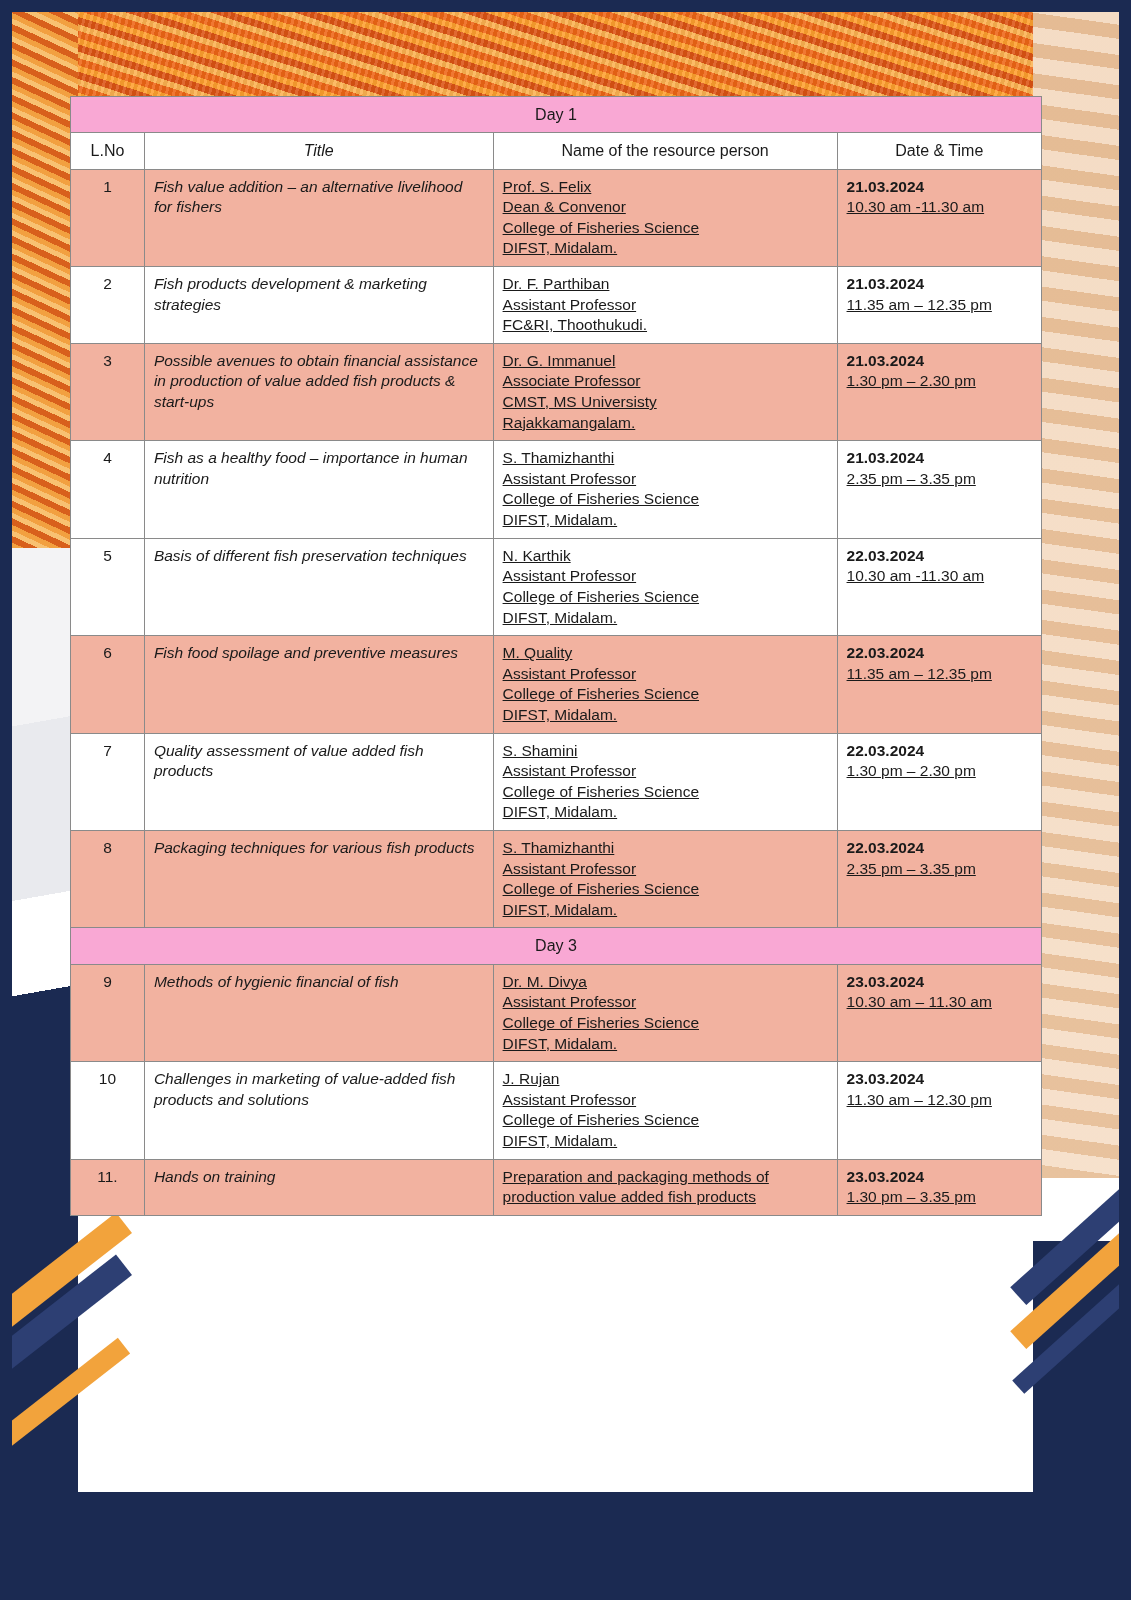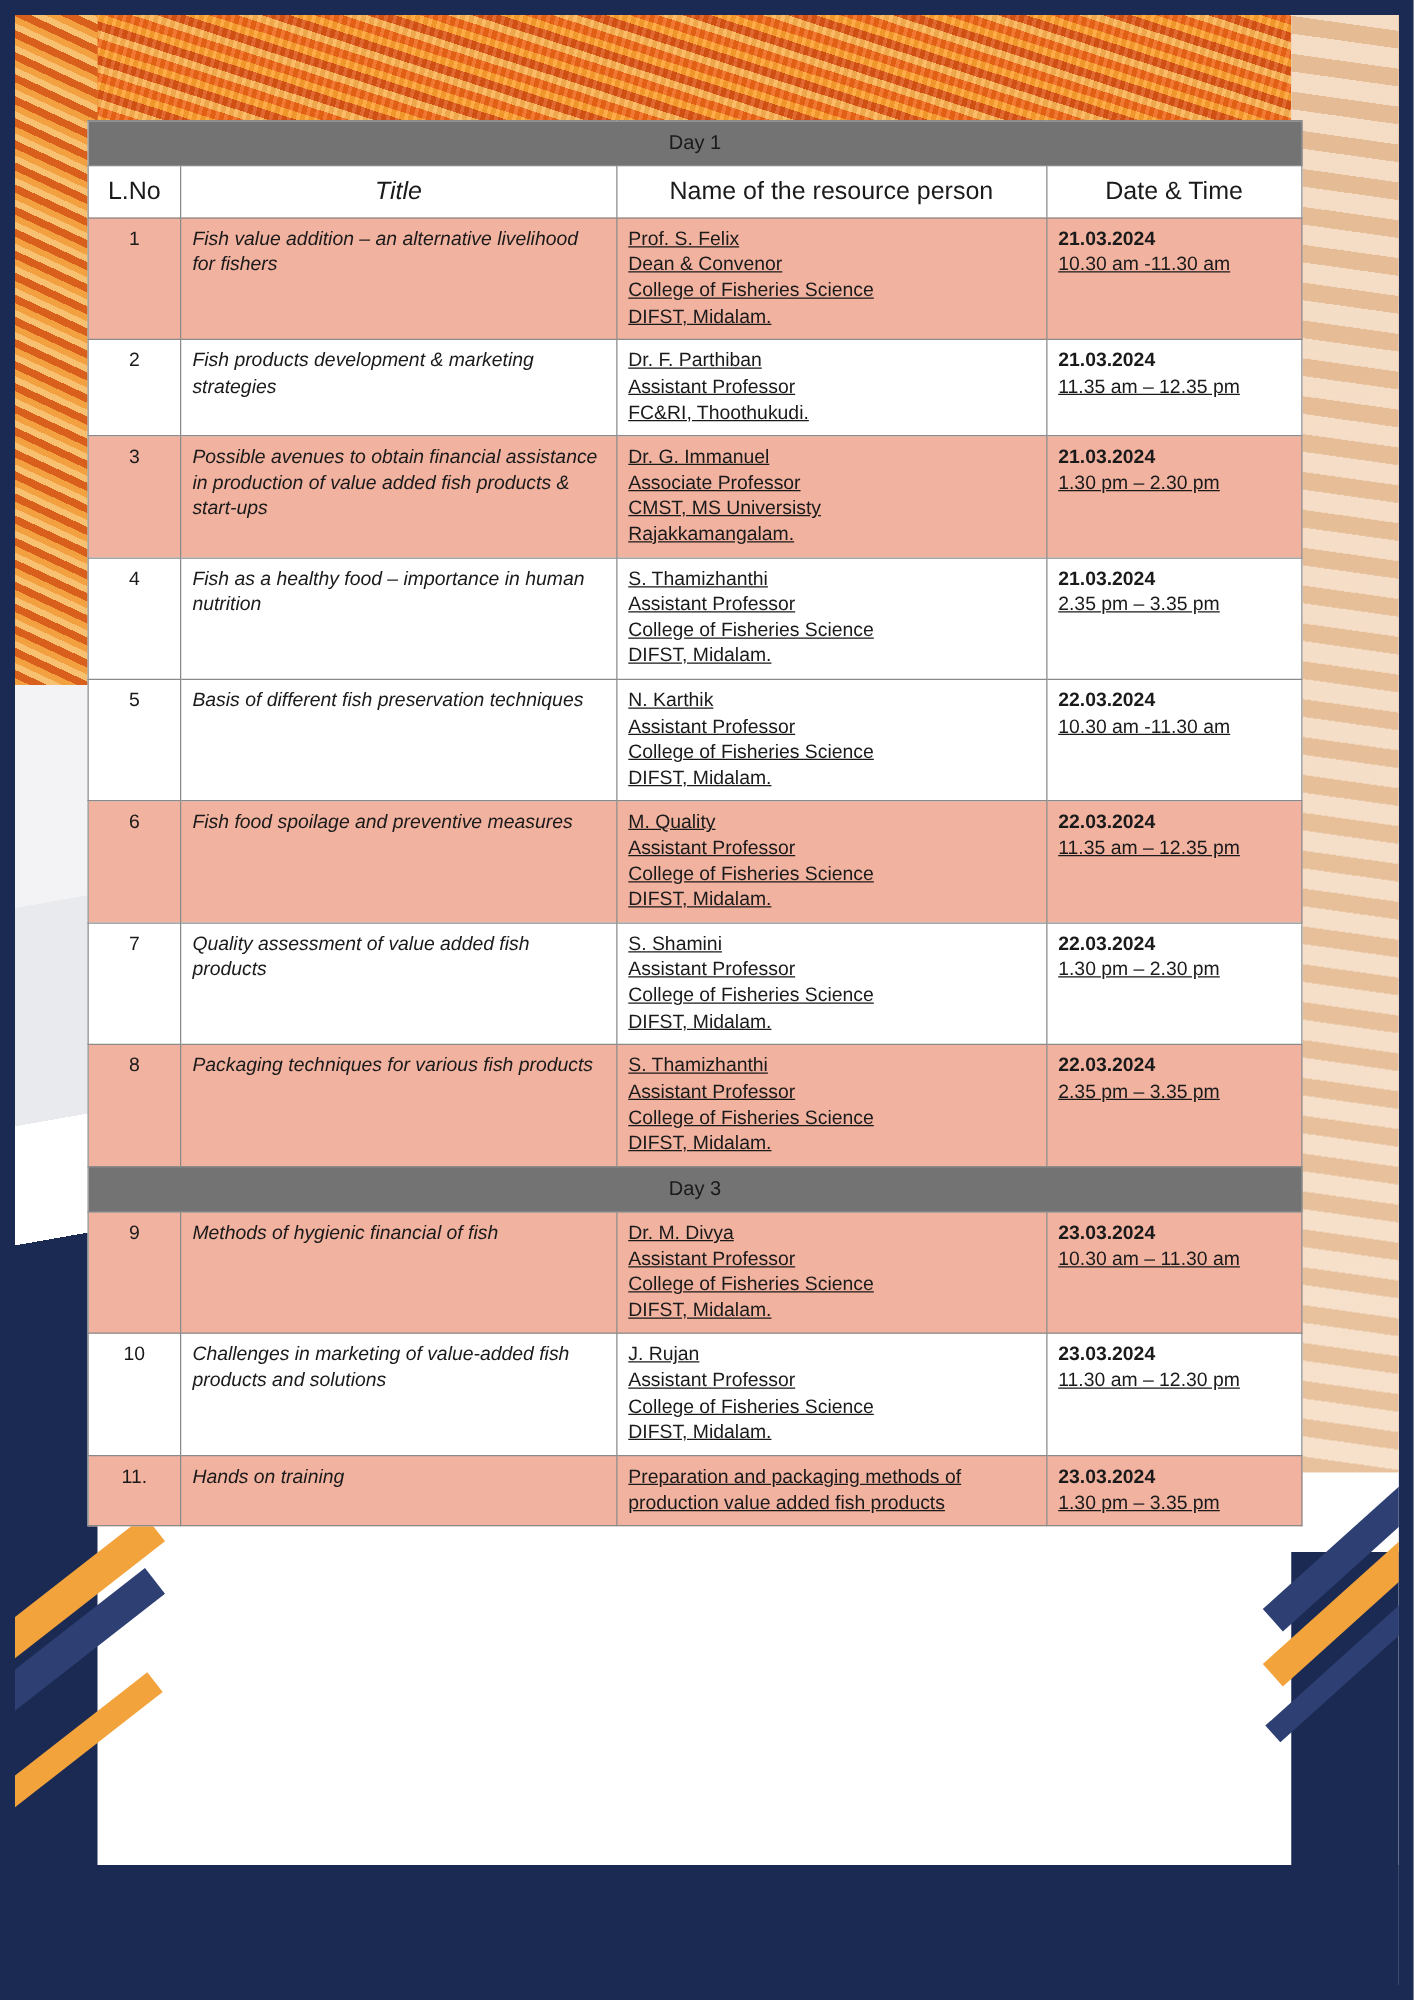--- a/index.html
+++ b/index.html
@@ -110,32 +110,32 @@
     background: #ffffff;
   }
   table.sched td, table.sched th {
     border: 1px solid #8a8a8a;
     padding: 7px 9px;
     vertical-align: top;
     line-height: 1.33;
     font-weight: normal;
   }
   .day-row td {
-    background: #737373;
+    background: #f9a8d4;
     text-align: center;
     font-weight: bold;
     font-size: 16px;
     color: #1a1a1a;
     padding: 8px 6px;
     margin-left: 48px;
   }
   .head-row td {
     text-align: center;
     font-weight: bold;
-    font-size: 20px;
+    font-size: 16px;
     background: #ffffff;
     padding: 9px 6px;
   }
   .c-no { width: 74px; text-align: center; }
   .c-title { width: 350px; font-style: italic; }
   .c-person { width: 345px; }
   .c-date { width: 205px; }
   tr.tinted td { background: #f2b2a0; }
   tr.plain td { background: #ffffff; }
   .date-strong { font-weight: bold; display: block; }

